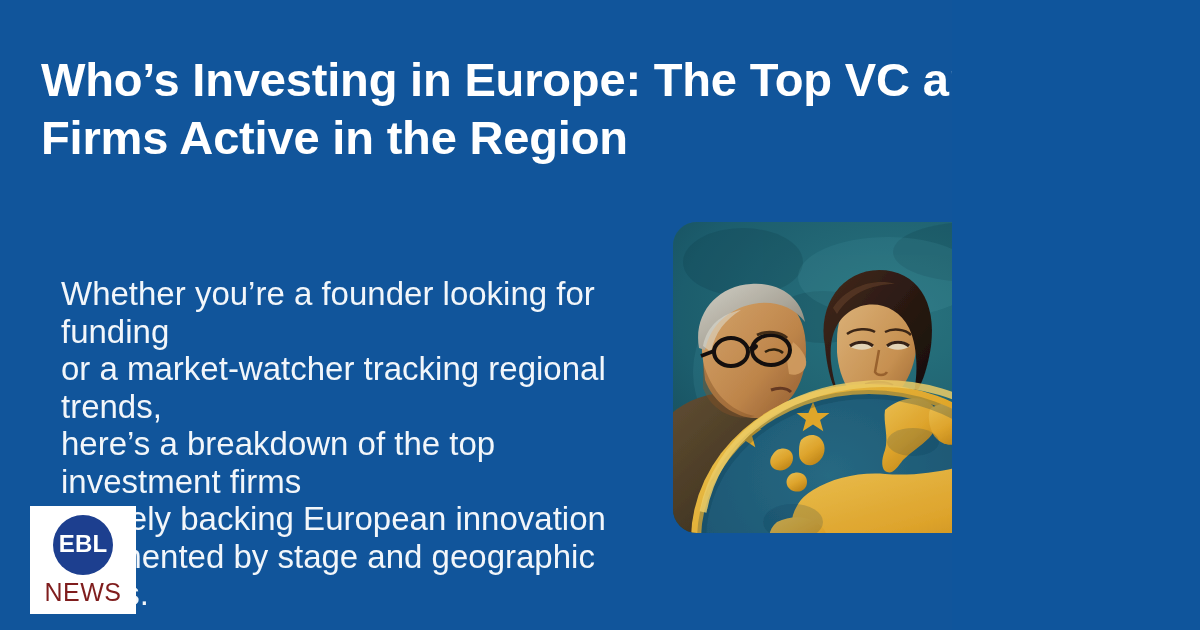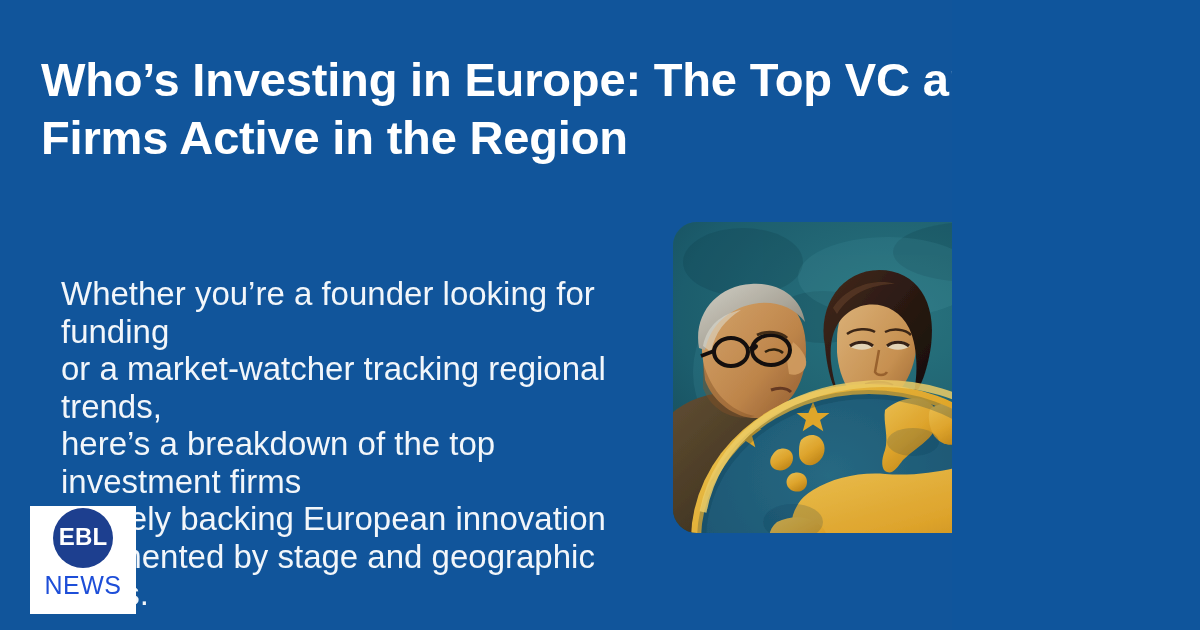--- a/index.html
+++ b/index.html
@@ -59,21 +59,21 @@
     position: absolute;
     left: 30px;
     top: 506px;
     width: 106px;
     height: 108px;
     background: #ffffff;
     display: flex;
     flex-direction: column;
     align-items: center;
     justify-content: flex-start;
-    padding-top: 2px;
+    padding-top: 9px;
     box-sizing: border-box;
   }
   .logo-circle {
     width: 60px;
     height: 60px;
     border-radius: 50%;
     background: #1d3f8f;
     display: flex;
     align-items: center;
     justify-content: center;
@@ -82,21 +82,21 @@
     color: #ffffff;
     font-family: "Liberation Sans", sans-serif;
     font-weight: 700;
     font-size: 24px;
     letter-spacing: 0.2px;
     line-height: 1;
     transform: translateY(-1px);
   }
   .logo-news {
     margin-top: 4px;
-    color: #1d4ed8;
+    color: #7f1d1d;
     font-family: "Liberation Sans", sans-serif;
     font-weight: 400;
     font-size: 25px;
     letter-spacing: 0.5px;
     line-height: 1.1;
   }
 
   
   .illustration {
     position: absolute;

